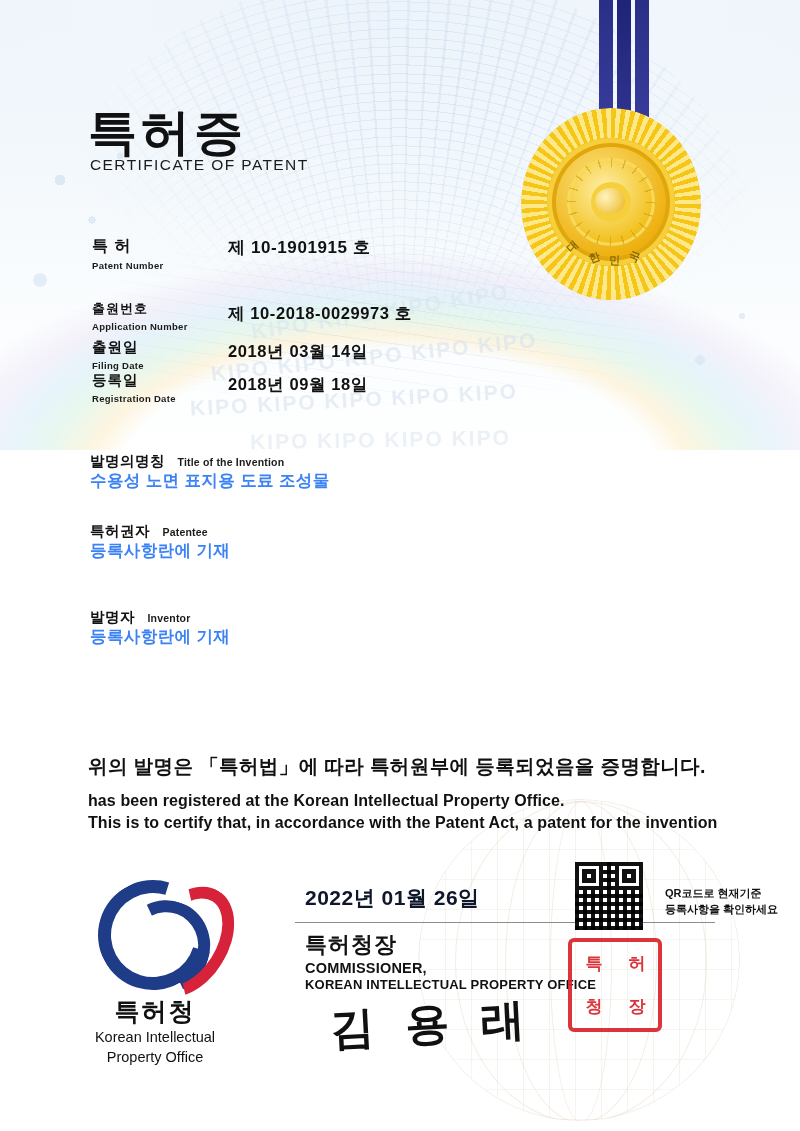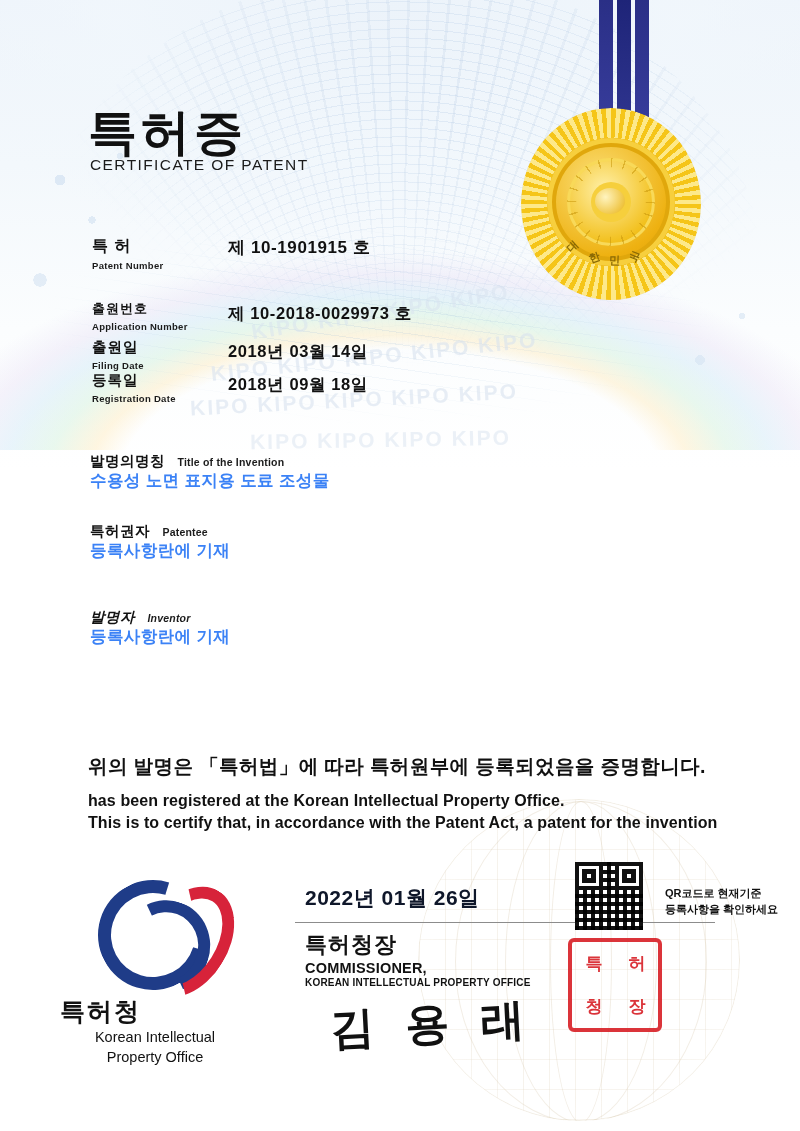--- a/index.html
+++ b/index.html
@@ -298,21 +298,21 @@
     position: absolute;
     left: 305px; top: 960px;
     font-size: 14.5px;
     font-weight: bold;
     color: #111;
     letter-spacing: .2px;
   }
   .commissioner-en2 {
     position: absolute;
     left: 305px; top: 977px;
-    font-size: 10px;
+    font-size: 13px;
     font-weight: bold;
     color: #111;
     letter-spacing: .2px;
   }
   .signature {
     position: absolute;
     left: 330px; top: 995px;
     font-family: "DejaVu Serif", serif;
     font-size: 44px;
     font-weight: bold;
@@ -397,21 +397,21 @@
     border-radius: 50%;
     border: 12px solid #d7233a;
     border-left-color: transparent;
     border-bottom-color: transparent;
     transform: rotate(32deg);
   }
   .kipo-name-ko {
     position: absolute;
     left: 60px; top: 995px;
     width: 190px;
-    text-align: left;
+    text-align: center;
     font-size: 25px;
     font-weight: bold;
     color: #111;
     letter-spacing: 2px;
   }
   .kipo-name-en {
     position: absolute;
     left: 60px; top: 1028px;
     width: 190px;
     text-align: center;
@@ -494,21 +494,21 @@
     <span class="en">Title of the Invention</span>
   </div>
   <div class="block-value" style="left:90px; top:470px;">수용성 노면 표지용 도료 조성물</div>
 
   <div class="inline-label" style="left:90px; top:522px;">
     <span class="ko">특허권자</span>
     <span class="en">Patentee</span>
   </div>
   <div class="block-value" style="left:90px; top:540px;">등록사항란에 기재</div>
 
-  <div class="inline-label" style="left:90px; top:608px;font-style:italic;">
+  <div class="inline-label" style="left:90px; top:608px;">
     <span class="ko">발명자</span>
     <span class="en">Inventor</span>
   </div>
   <div class="block-value" style="left:90px; top:626px;">등록사항란에 기재</div>
 
   <div class="statement-ko">위의 발명은 「특허법」에 따라 특허원부에 등록되었음을 증명합니다.</div>
   <div class="statement-en">
     <div>has been registered at the Korean Intellectual Property Office.</div>
     <div>This is to certify that, in accordance with the Patent Act, a patent for the invention</div>
   </div>

